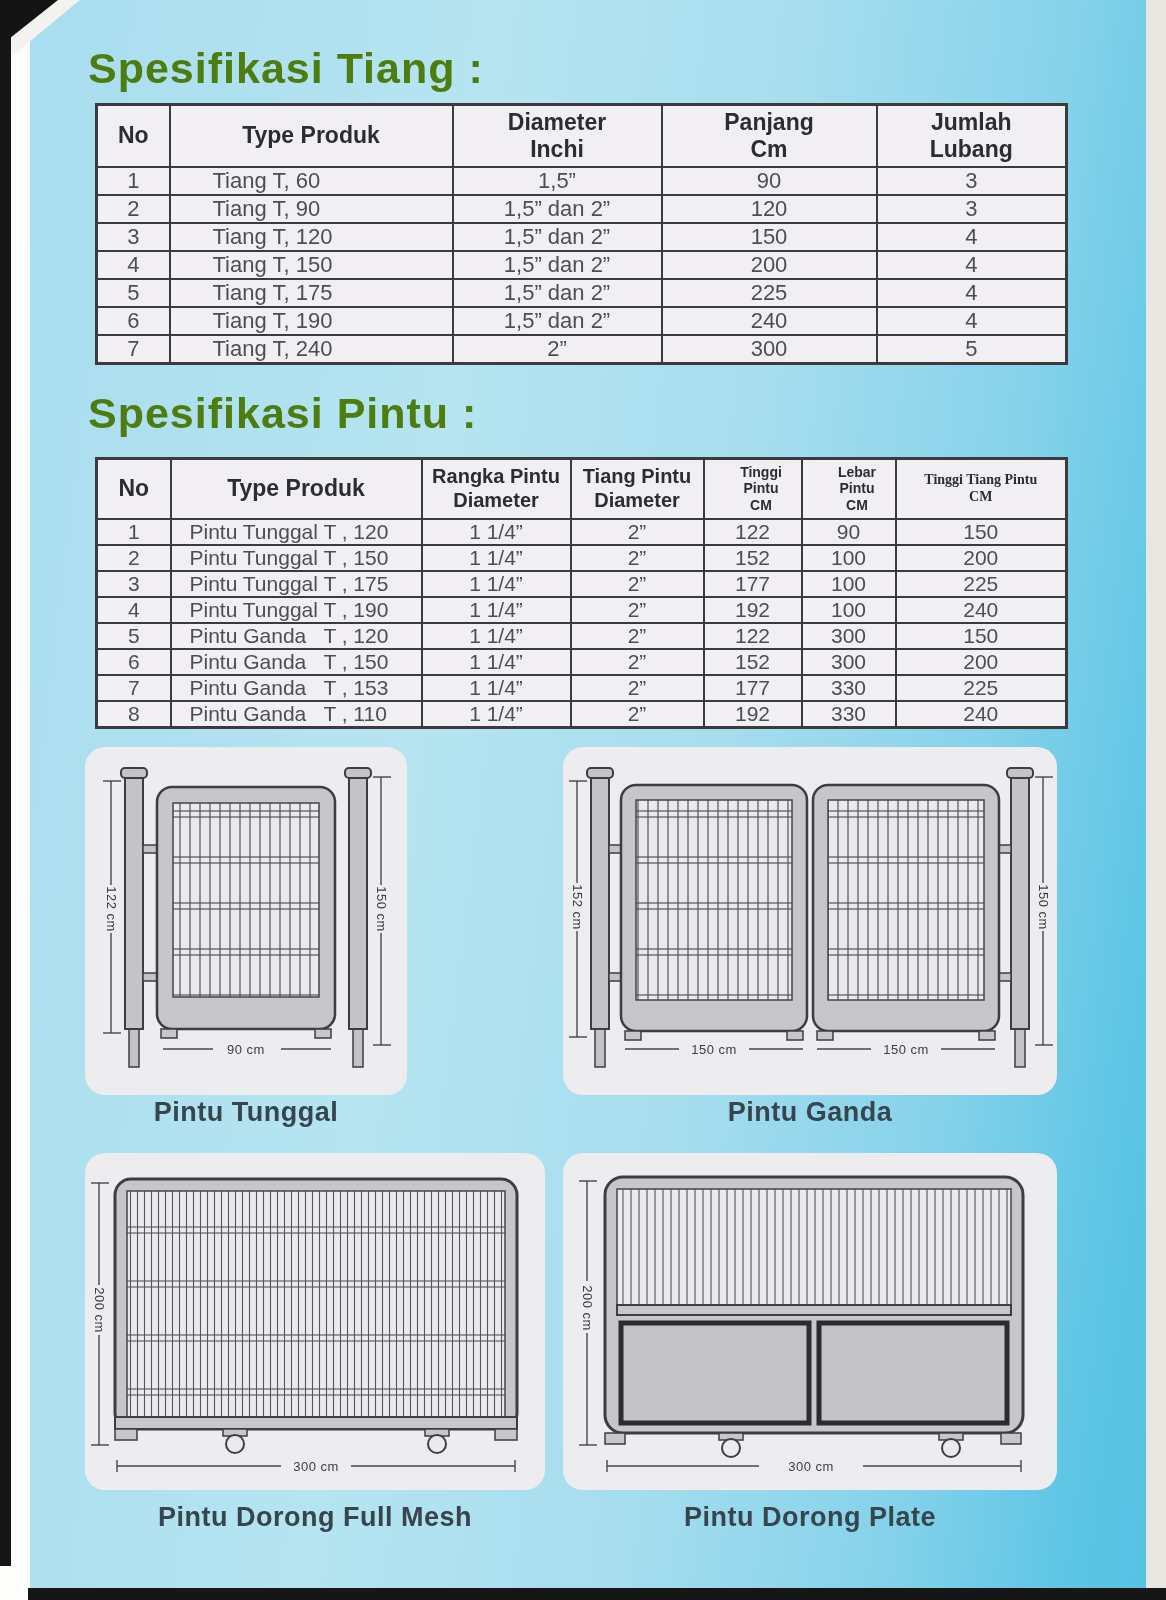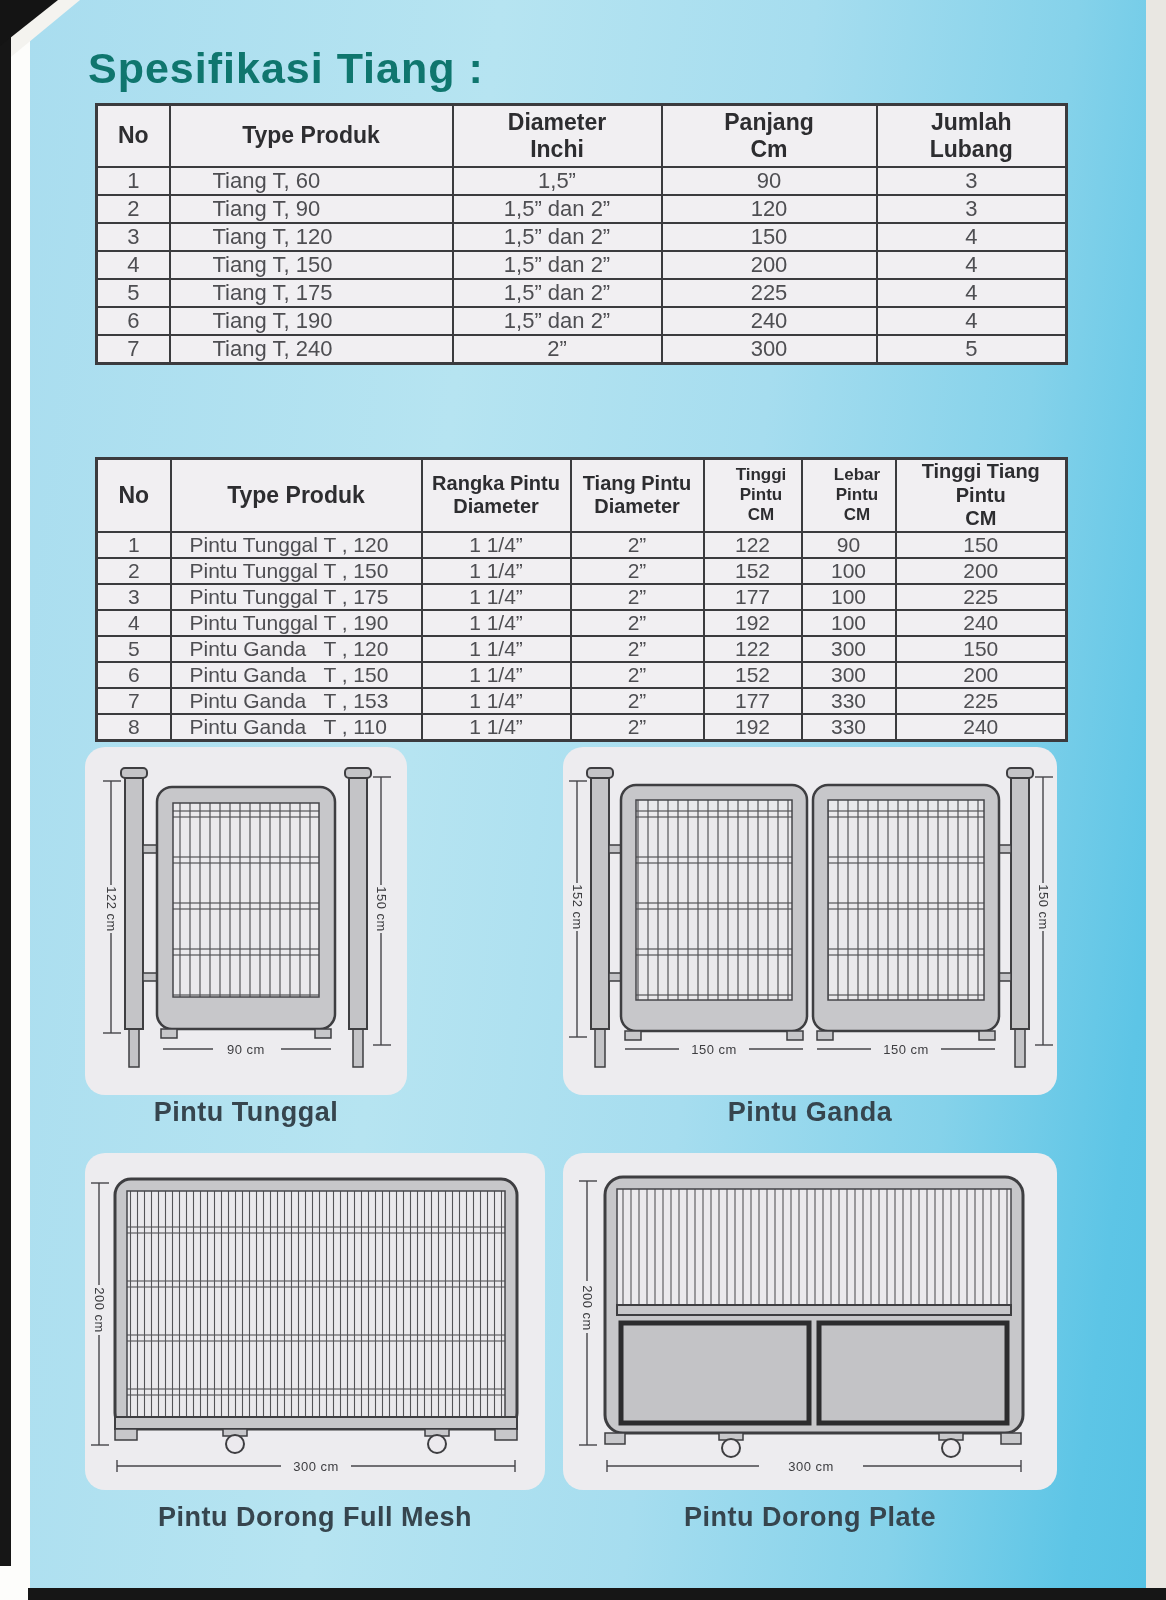--- a/index.html
+++ b/index.html
@@ -13,41 +13,41 @@
 
   
   .edge-right  { position:absolute; left:1146px; top:0; width:20px; height:1600px; background:#e9e7e2; }
   .edge-left   { position:absolute; left:0; top:0; width:11px; height:1566px; background:#161616; z-index:5; }
   .corner-white{ position:absolute; left:0; top:0; width:80px; height:66px; background:#f4f3ef;
                  clip-path:polygon(0 0,100% 0,0 100%); z-index:4; }
   .corner-black{ position:absolute; left:0; top:0; width:58px; height:46px; background:#141414;
                  clip-path:polygon(0 0,100% 0,0 100%); z-index:6; }
   .edge-bottom { position:absolute; left:28px; top:1588px; width:1138px; height:12px; background:#161616; z-index:5; }
 
-  .title { position:absolute; font-weight:bold; font-size:43px; color:#0f766e; letter-spacing:1px; white-space:nowrap; }
+  .title { position:absolute; font-weight:bold; font-size:43px; color:#4d7c0f; letter-spacing:1px; white-space:nowrap; }
 
   table.spec { position:absolute; border-collapse:collapse; table-layout:fixed;
                background:#f1eff2; border:3px solid #3b3b3e; }
   .spec th, .spec td { border:2px solid #3b3b3e; overflow:hidden; }
   .spec th { font-size:23px; font-weight:bold; color:#2d2d30; white-space:pre-line;
              text-align:center; vertical-align:middle; line-height:1.18; }
   .spec td { font-size:22px; color:#4e4e52; text-align:center; vertical-align:middle; white-space:pre; }
 
   #table-tiang { left:95px; top:103px; width:970px; }
   #table-tiang th { height:62px; }
   #table-tiang td { height:28px; }
   #table-tiang td:nth-child(2) { text-align:left; padding-left:42px;border-radius:11px; }
 
   #table-pintu { left:95px; top:457px; width:970px; }
   #table-pintu th { height:60px; }
   #table-pintu td { height:26px; font-size:21px; }
   #table-pintu td:nth-child(2) { text-align:left; padding-left:18px; }
   #table-pintu th:nth-child(3), #table-pintu th:nth-child(4) { font-size:20px; }
-  #table-pintu th:nth-child(5), #table-pintu th:nth-child(6) { font-size:17px;padding-left:17px; }
-  #table-pintu th:nth-child(7) { font-size:20px; }
+  #table-pintu th:nth-child(5), #table-pintu th:nth-child(6) { font-size:14px;padding-left:17px; }
+  #table-pintu th:nth-child(7) { font-size:14px;font-family:Liberation Serif, serif; }
 
   .card { position:absolute; background:#edecef; border-radius:20px; }
   .card svg { position:absolute; left:0; top:0; width:100%; height:100%; }
   .dim { position:absolute; font-size:13px; color:#3d3d40; letter-spacing:.5px;
          transform:translate(-50%,-50%); white-space:nowrap; }
   .dim.rot { transform:translate(-50%,-50%) rotate(90deg); }
   .caption { position:absolute; text-align:center; font-weight:bold; font-size:27px;
              color:#36454e; letter-spacing:.5px; }
 </style>
 </head>
@@ -129,20 +129,21 @@
         <tr>
           <td>7</td>
           <td>Tiang T, 240</td>
           <td>2”</td>
           <td>300</td>
           <td>5</td>
         </tr>
       </tbody>
   </table>
 
+  <div class="title" style="left:88px; top:389px;">Spesifikasi Pintu :</div>
 
   <table class="spec" id="table-pintu">
     <colgroup>
       <col style="width:74px">
         <col style="width:251px">
         <col style="width:149px">
         <col style="width:133px">
       <col style="width:98px">
         <col style="width:94px">
         <col style="width:171px">

